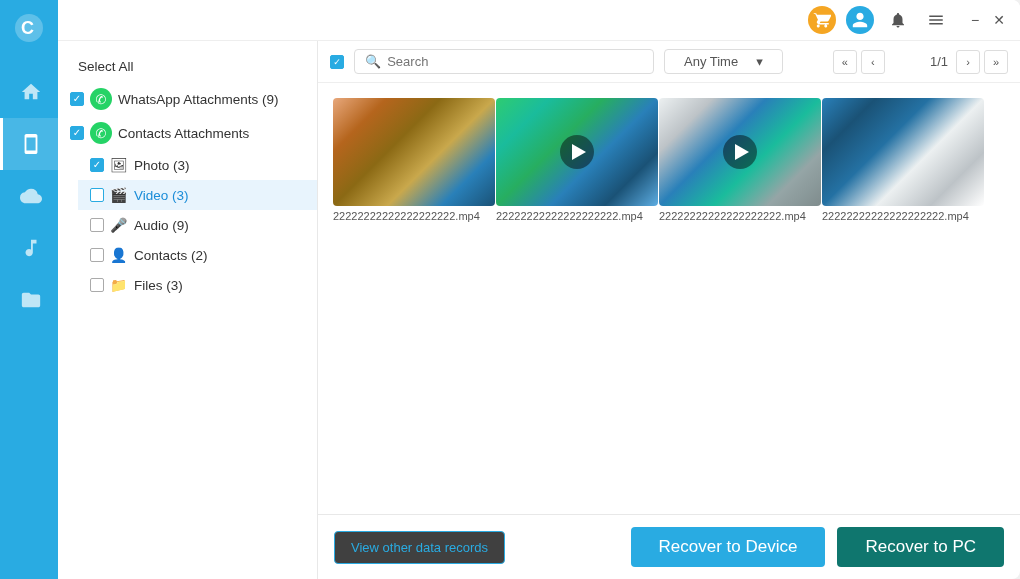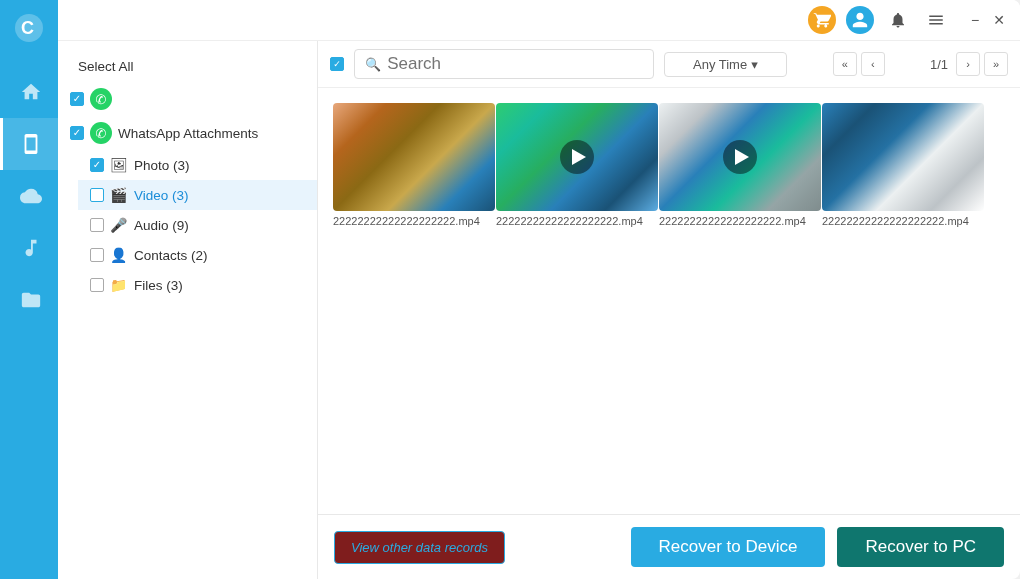--- a/index.html
+++ b/index.html
@@ -228,33 +228,33 @@
       border: 1px solid #ddd;
       border-radius: 4px;
       padding: 4px 10px;
       gap: 6px;
       flex: 1;
       max-width: 300px;
     }
     .search-box input {
       border: none;
       outline: none;
-      font-size: 17px;
+      font-size: 13px;
       color: #999;
       width: 100%;
       background: transparent;
     }
     .search-icon { color: #aaa; font-size: 13px; }
     .time-filter {
       display: flex;
       align-items: center;
-      gap: 4px;
+      gap: 18px;
       border: 1px solid #ddd;
       border-radius: 4px;
-      padding: 4px 28px;
+      padding: 4px 19px;
       font-size: 13px;
       color: #555;
       cursor: pointer;
     }
     .pagination {
       display: flex;
       align-items: center;
       gap: 4px;
       margin-left: auto;
     }
@@ -332,26 +332,25 @@
     .bottom-bar {
       display: flex;
       align-items: center;
       padding: 12px 16px;
       border-top: 1px solid #e8e8e8;
       gap: 12px;
     }
     .view-other-btn {
       border: 1.5px solid #29abe2;
       color: #29abe2;
-      background: #7f1d1d;
+      background: #404040;
       border-radius: 4px;
       padding: 8px 16px;
       font-size: 13px;
       cursor: pointer;
-      font-style: italic;
     }
     .spacer { flex: 1; }
     .action-btn {
       border: none;
       border-radius: 4px;
       padding: 10px 28px;
       font-size: 17px;
       font-weight: 500;
       cursor: pointer;
       color: white;
@@ -437,26 +436,27 @@
 
     <div class="tree-panel">
       <div class="select-all-row">
         <div class="checkbox checked"></div>
         <span>Select All</span>
       </div>
 
       <div class="tree-item">
         <div class="checkbox checked"></div>
         <div class="icon-circle icon-green">✆</div>
+        <span>WhatsApp Attachments (9)</span>
       </div>
 
       <div class="tree-item">
         <div class="checkbox checked"></div>
         <div class="icon-circle icon-green">✆</div>
-        <span>WhatsApp Attachments</span>
+        <span>Contacts Attachments</span>
       </div>
 
       <div class="tree-item tree-indent">
         <div class="checkbox checked"></div>
         <div class="item-icon">🖼</div>
         <span>Photo (3)</span>
       </div>
 
       <div class="tree-item tree-indent selected">
         <div class="checkbox partial"></div>

